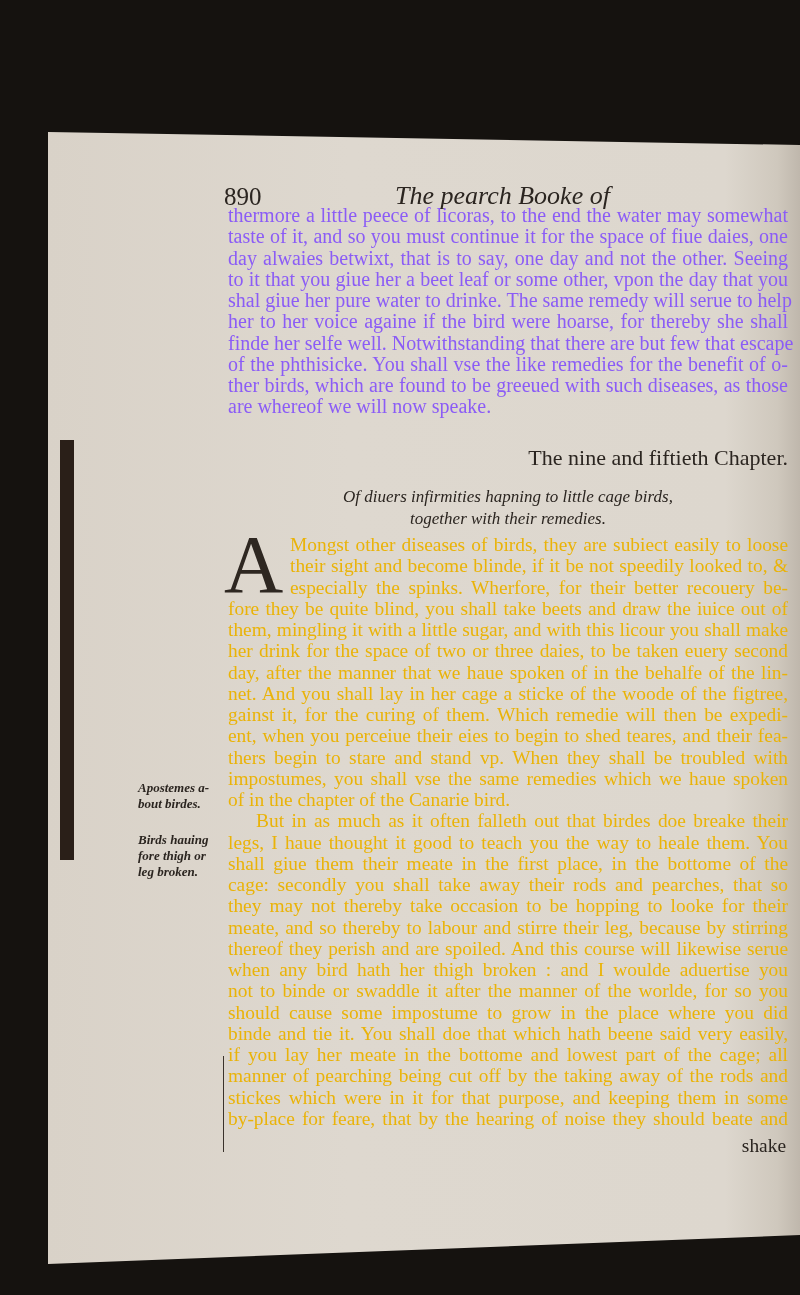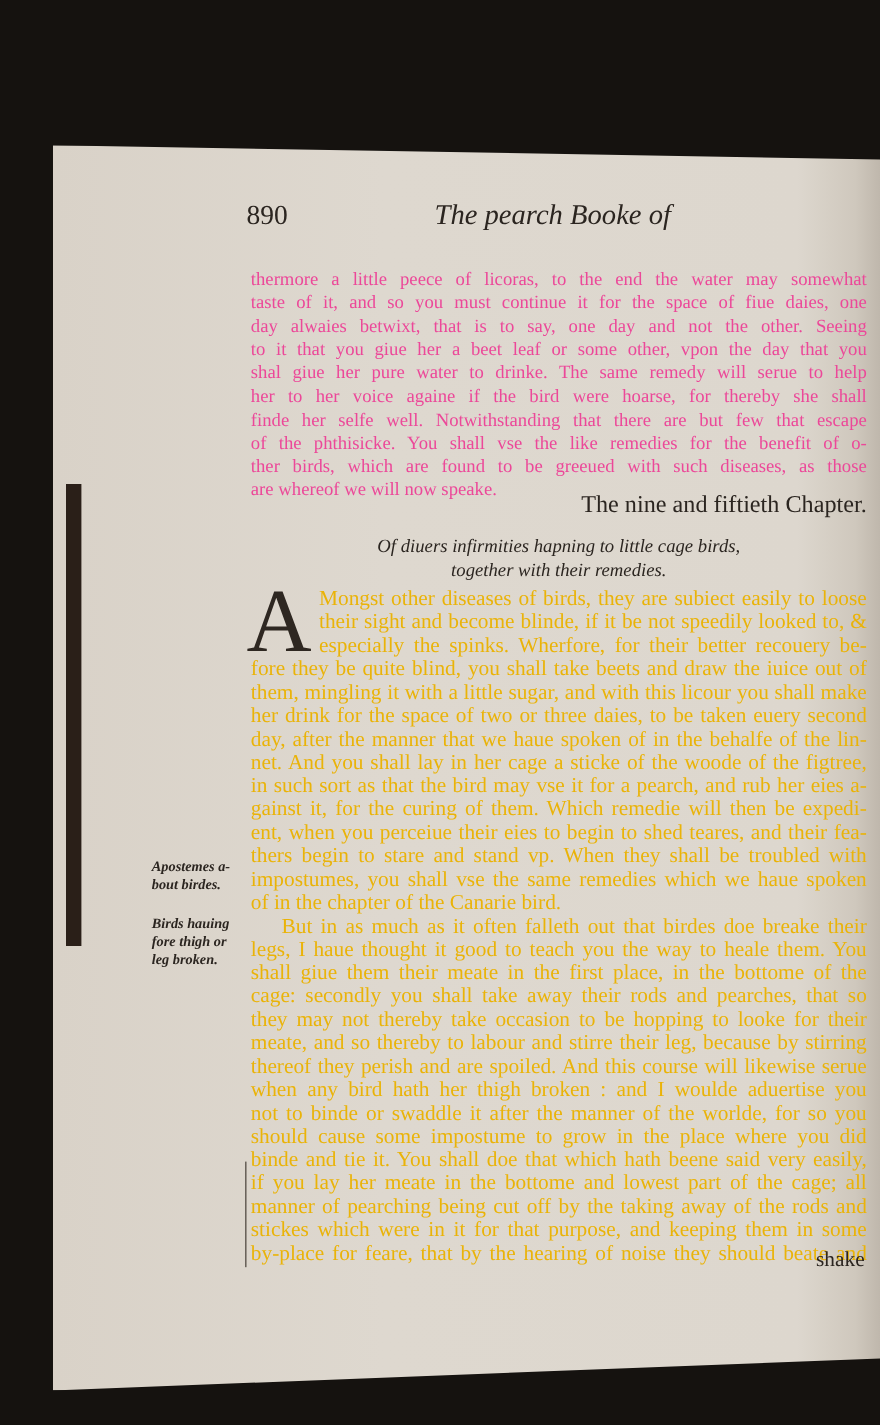--- a/index.html
+++ b/index.html
@@ -15,21 +15,21 @@
   }
   .spine {
     position:absolute; left:60px; top:440px; width:14px; height:420px;
     background:#2a1f18;
   }
   .text { position:absolute; color:#2b2520; white-space:nowrap; }
   .folio { left:224px; top:183px; font-size:25px; }
   .runhead { left:395px; top:181px; font-size:26px; font-style:italic; }
   .body {
     position:absolute; left:228px; top:205px; width:560px;
-    font-size:17px; line-height:21.25px; color:#ec4899;margin-top:38px;
+    font-size:20px; line-height:21.25px; color:#8b5cf6;
   }
   .line { display:block; white-space:nowrap; text-align:justify; text-align-last:justify; height:21.25px; }
   .line.last { text-align-last:left; }
   .line.indent { padding-left:28px; }
   .line.cap { padding-left:62px; }
   .chapter-head {
     position:absolute; left:228px; top:445px; width:560px;
     text-align:right; font-size:22px; color:#2b2520;
   }
   .chapter-sub {
@@ -86,21 +86,20 @@
 
 <div class="body2">
   <span class="line cap">Mongst other diseases of birds, they are subiect easily to loose</span>
   <span class="line cap">their sight and become blinde, if it be not speedily looked to, &amp;</span>
   <span class="line cap">especially the spinks. Wherfore, for their better recouery be-</span>
   <span class="line">fore they be quite blind, you shall take beets and draw the iuice out of</span>
   <span class="line">them, mingling it with a little sugar, and with this licour you shall make</span>
   <span class="line">her drink for the space of two or three daies, to be taken euery second</span>
   <span class="line">day, after the manner that we haue spoken of in the behalfe of the lin-</span>
   <span class="line">net. And you shall lay in her cage a sticke of the woode of the figtree,</span>
-  <span class="line">in such sort as that the bird may vse it for a pearch, and rub her eies a-</span>
   <span class="line">gainst it, for the curing of them. Which remedie will then be expedi-</span>
   <span class="line">ent, when you perceiue their eies to begin to shed teares, and their fea-</span>
   <span class="line">thers begin to stare and stand vp. When they shall be troubled with</span>
   <span class="line">impostumes, you shall vse the same remedies which we haue spoken</span>
   <span class="line last">of in the chapter of the Canarie bird.</span>
   <span class="line indent">But in as much as it often falleth out that birdes doe breake their</span>
   <span class="line">legs, I haue thought it good to teach you the way to heale them. You</span>
   <span class="line">shall giue them their meate in the first place, in the bottome of the</span>
   <span class="line">cage: secondly you shall take away their rods and pearches, that so</span>
   <span class="line">they may not thereby take occasion to be hopping to looke for their</span>

